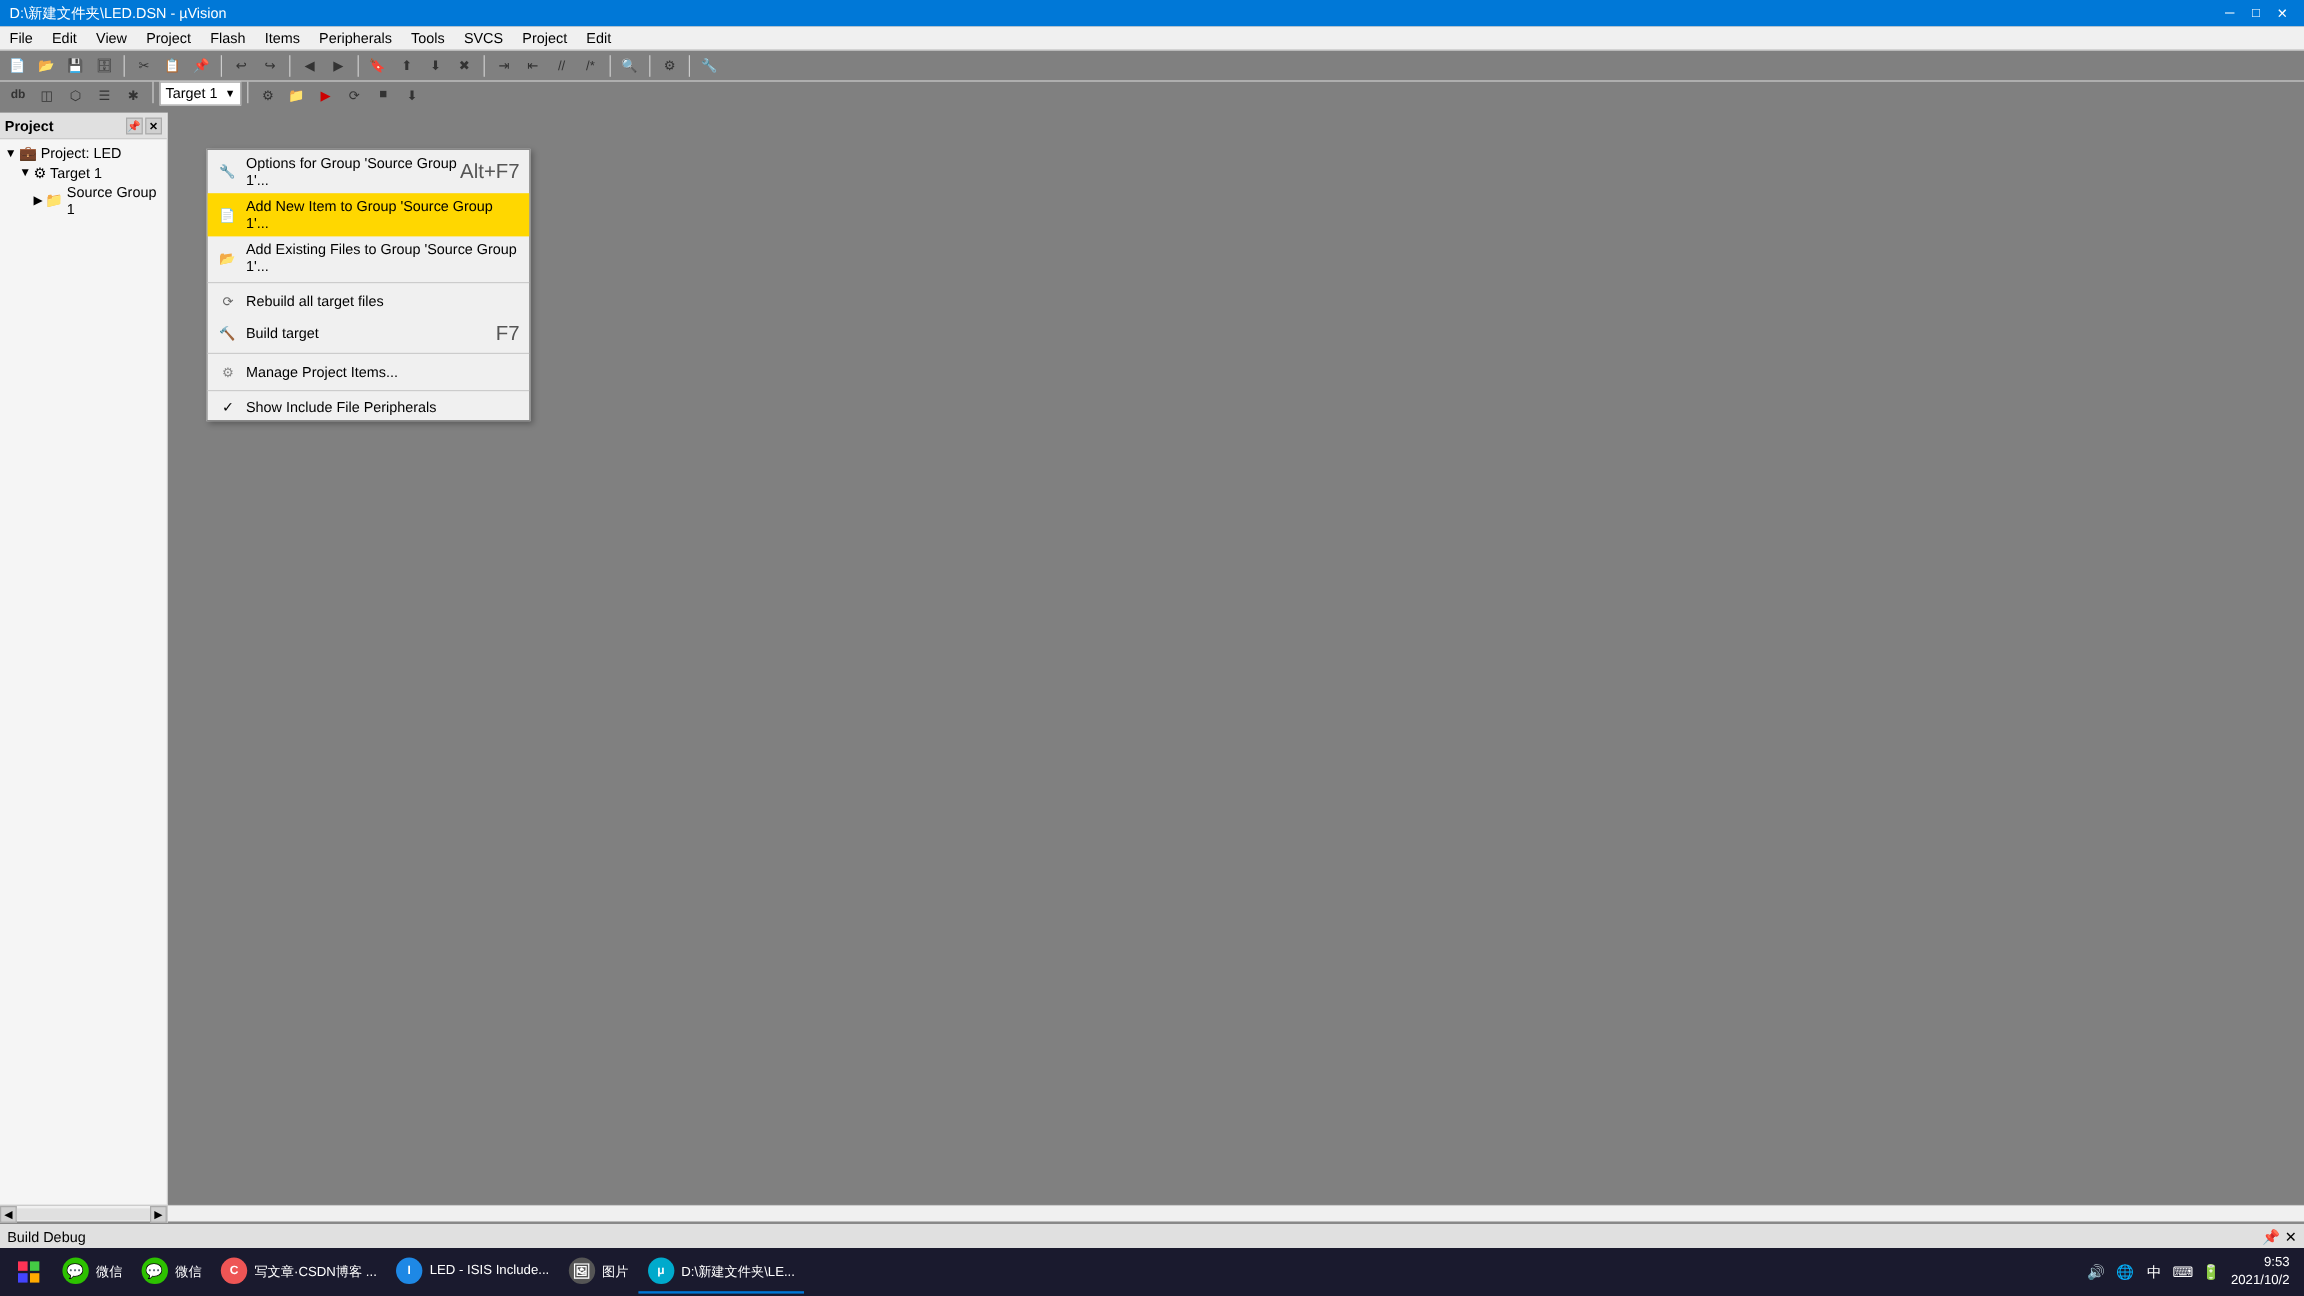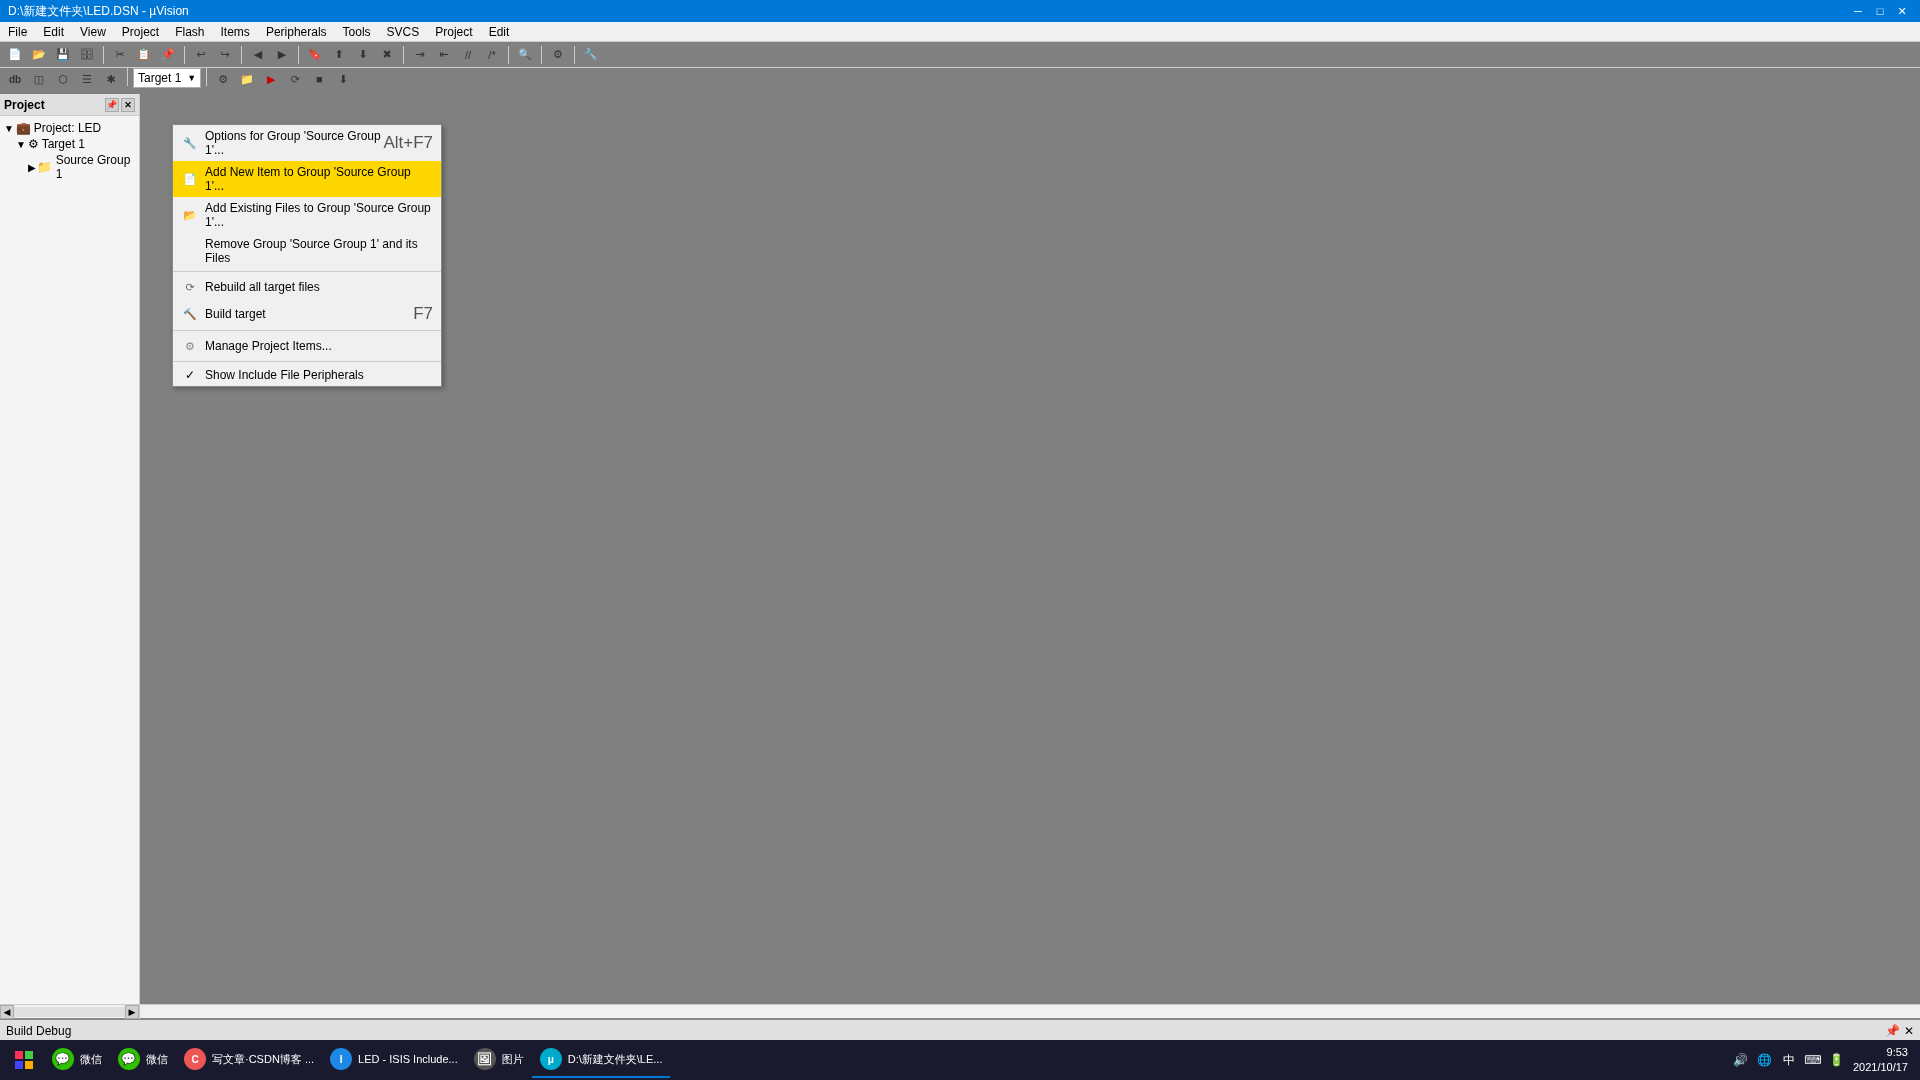--- a/index.html
+++ b/index.html
@@ -451,24 +451,20 @@
       <div class="ctx-item highlighted">
         <span class="ctx-icon" style="color:#ffa500">📄</span>
         <span>Add New Item to Group 'Source Group 1'...</span>
       </div>
 
       <div class="ctx-item">
         <span class="ctx-icon icon-folder-open">📂</span>
         <span>Add Existing Files to Group 'Source Group 1'...</span>
       </div>
 
-      <div class="ctx-item">
-        <span class="ctx-icon"></span>
-        <span>Remove Group 'Source Group 1' and its Files</span>
-      </div>
       <div class="ctx-separator"></div>
 
       <div class="ctx-item">
         <span class="ctx-icon icon-rebuild">⟳</span>
         <span>Rebuild all target files</span>
       </div>
 
       <div class="ctx-item">
         <span class="ctx-icon icon-build">🔨</span>
         <span>Build target</span>
@@ -545,16 +541,16 @@
     <span>D:\新建文件夹\LE...</span>
   </div>
   <div id="taskbar-right">
     <span class="sys-tray-icon">🔊</span>
     <span class="sys-tray-icon">🌐</span>
     <span class="sys-tray-icon">中</span>
     <span class="sys-tray-icon">⌨</span>
     <span class="sys-tray-icon">🔋</span>
     <div id="clock">
       <div>9:53</div>
-      <div>2021/10/17</div>
+      <div>2021/10/2</div>
     </div>
   </div>
 </div>
 
 </body></html>

